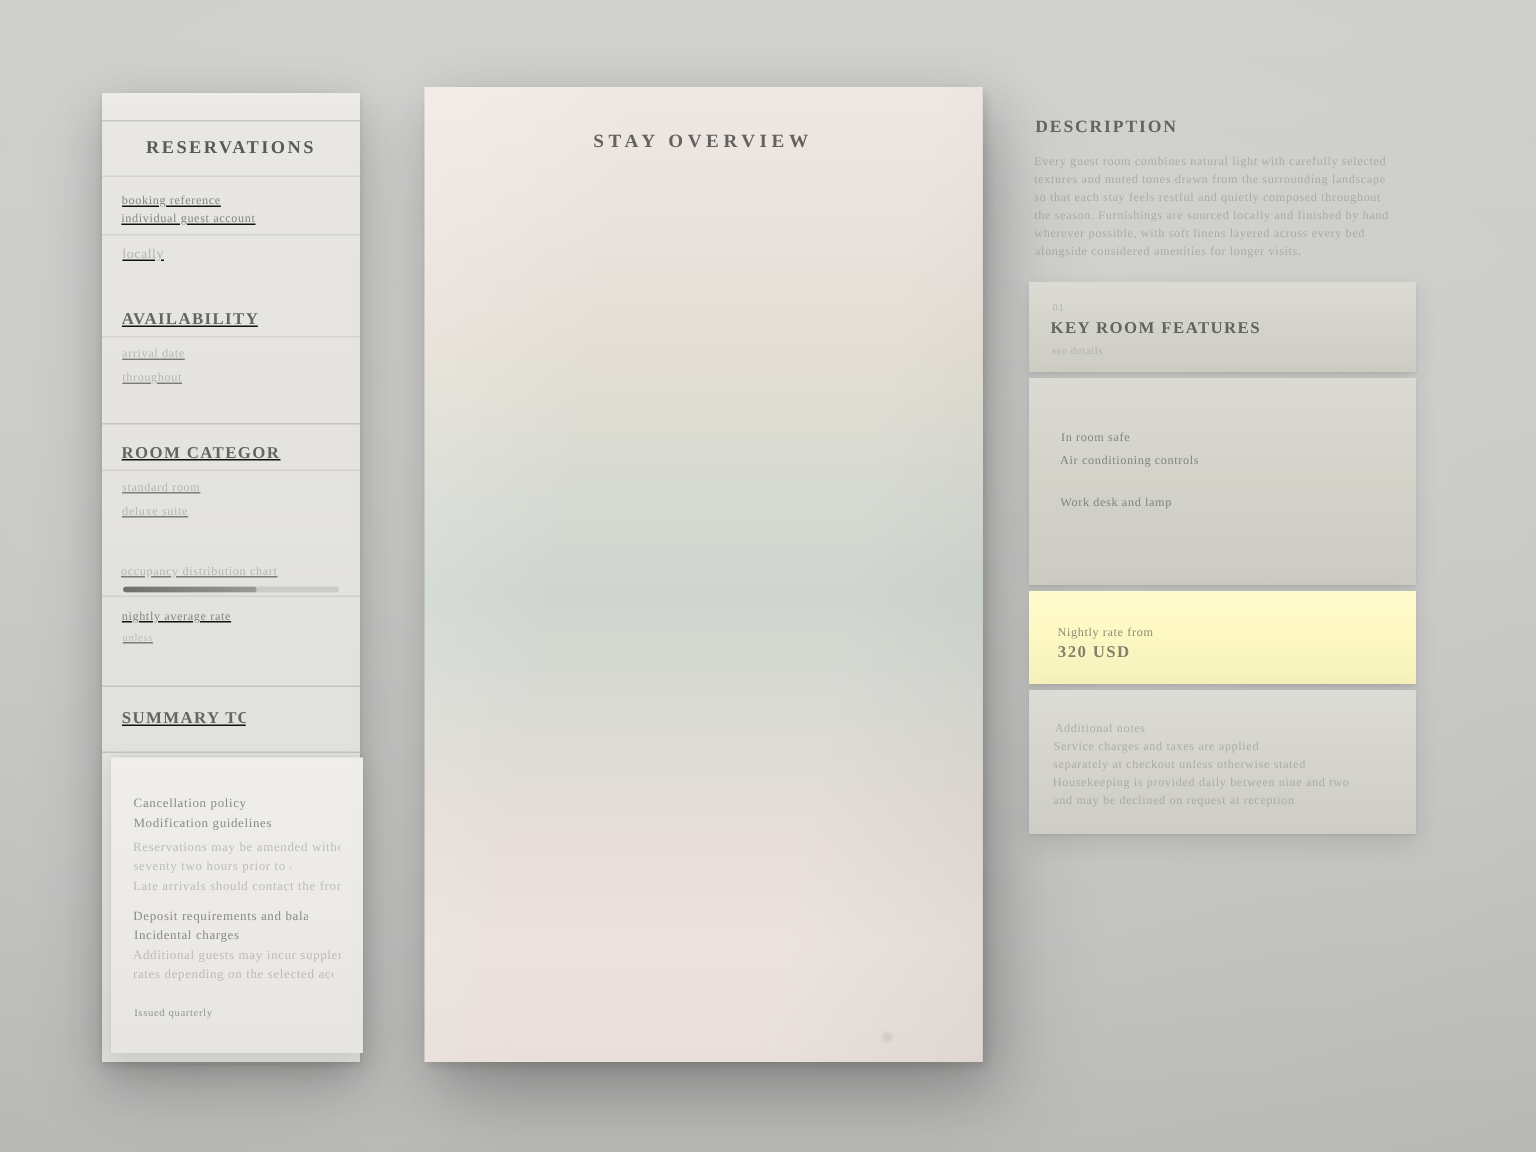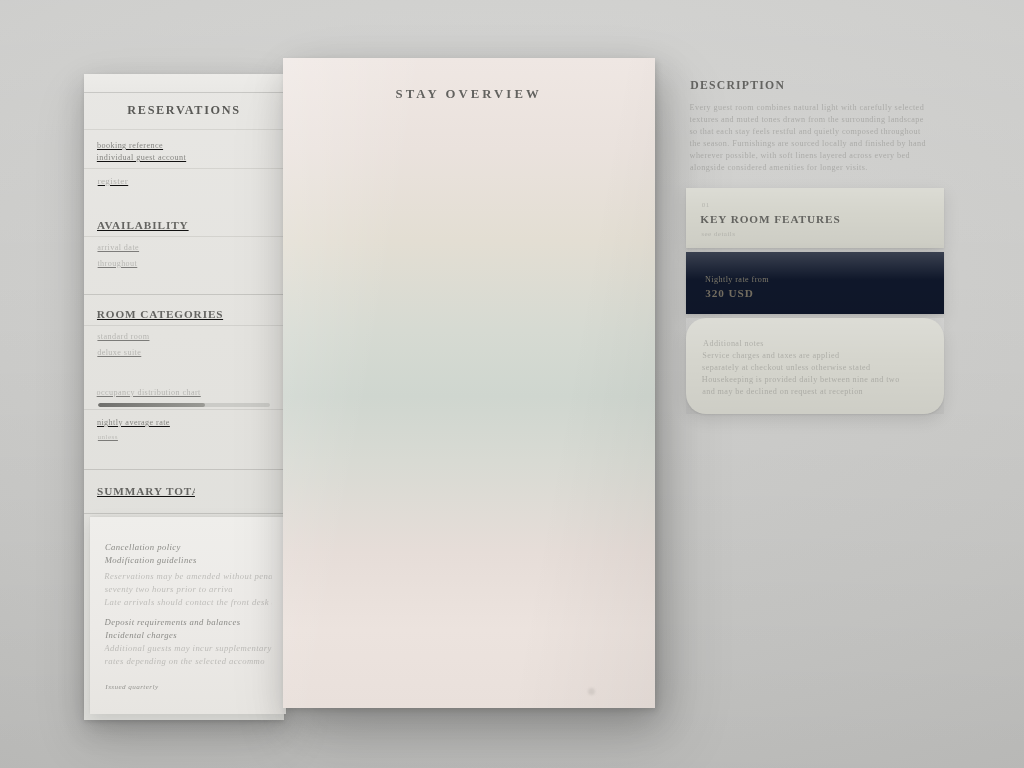--- a/index.html
+++ b/index.html
@@ -37,27 +37,26 @@
   .ln.tiny{font-size:7px;line-height:11px;color:#8d8d89;}
   .ln.small{font-size:8px;line-height:12px;color:#7d7d79;}
   .ln.body{font-size:8.5px;line-height:13px;color:#83837f;}
   .ln.label{font-size:9px;line-height:13px;color:#75757180;}
   .ln.head{font-size:11px;line-height:15px;color:#5a5a57;font-weight:700;letter-spacing:.9px;}
   .ln.title{font-size:12px;line-height:17px;color:#4e4e4b;font-weight:700;letter-spacing:1.6px;}
   .ln.ghost{opacity:.45;}
 
   
   #left-panel{
-    position:absolute;left:84px;top:62px;width:200px;height:646px;
+    position:absolute;left:68px;top:62px;width:172px;height:646px;
     background:linear-gradient(180deg,#e8e7e4 0%,#e4e3df 40%,#dededa 100%);
     box-shadow:
       0 2px 4px rgba(0,0,0,.10),
       0 10px 26px rgba(0,0,0,.16),
       0 22px 50px rgba(0,0,0,.12);
-    margin-top: 12px;
   }
   #left-panel .topstrip{
     height:18px;
     background:linear-gradient(180deg,#edece9,#e9e8e5);
   }
   .l-sec{padding:0 14px;position:relative;text-decoration:underline;}
   .divider{height:1px;background:rgba(120,120,115,.28);margin:0 0 0 0;}
   .divider.soft{background:rgba(120,120,115,.16);}
   .l-title-wrap{padding:9px 14px 10px;text-align:center;}
   .progress-track{
@@ -68,21 +67,20 @@
     position:absolute;left:0;top:0;bottom:0;
     background:linear-gradient(90deg,#6f6f6c,#9a9a95);
     border-radius:2px;
   }
   #left-bottom-card{
     position:absolute;left:6px;right:-2px;bottom:6px;top:443px;
     background:linear-gradient(180deg,#efeeeb 0%,#eceae7 55%,#e7e5e1 100%);
     box-shadow:0 -1px 2px rgba(0,0,0,.05), 0 6px 16px rgba(0,0,0,.10);
     padding:24px 16px 10px 16px;
     box-sizing:border-box;
-    font-style:italic;
   }
 
   
   #center-panel{
     position:absolute;left:283px;top:58px;width:372px;height:650px;
     background:linear-gradient(180deg,
       #efe7e3 0%,
       #eae2dd 14%,
       #e3ded3 28%,
       #d6dad2 42%,
@@ -142,21 +140,21 @@
 
   <div class="l-title-wrap">
     <span class="ln title" style="text-align:center;">RESERVATIONS</span>
   </div>
   <div class="divider soft"></div>
 
   <div class="l-sec" style="padding-top:10px;padding-bottom:8px;">
     <span class="ln small" style="width:58%;">booking reference</span>
     <span class="ln small" style="width:82%;">individual guest account</span>
     <div class="divider soft" style="margin:4px -14px 6px;"></div>
-    <span class="ln label" style="width:34%;">register</span>
+    <span class="ln label" style="width:34%;">locally</span>
   </div>
 
   <div class="l-sec" style="padding-top:22px;padding-bottom:10px;">
     <span class="ln head" style="width:62%;">AVAILABILITY</span>
     <div class="divider soft" style="margin:3px -14px 5px;"></div>
     <span class="ln small ghost" style="width:42%;">arrival date</span>
     <span class="ln small ghost" style="width:36%;margin-top:4px;">throughout</span>
   </div>
 
   <div class="divider" style="margin-top:14px;"></div>
@@ -220,28 +218,34 @@
   </div>
 
   <div id="right-cards">
 
     <div class="r-card" id="rc0" style="height: 60px; background: rgb(212, 212, 203);">
       <span class="ln tiny ghost" style="width:12%;">01</span>
       <span class="ln head" style="width:74%;margin-top:1px;">KEY ROOM FEATURES</span>
       <span class="ln tiny ghost" style="width:30%;margin-top:2px;">see details</span>
     </div>
 
-
-    <div class="r-card" id="rc2" style="height: 62px; padding-top: 22px; background: #0f172a;">
+    <div class="r-card" id="rc1" style="height: 138px; padding-top: 34px; background: rgb(211, 211, 202);">
+      <span class="ln small" style="width:30%;margin-left:6px;">In room safe</span>
+      <span class="ln small" style="width:56%;margin-left:6px;margin-top:3px;">Air conditioning controls</span>
+      <div class="sp2"></div>
+      <span class="ln small" style="width:50%;margin-left:6px;">Work desk and lamp</span>
+    </div>
+
+    <div class="r-card" id="rc2" style="height: 62px; padding-top: 22px; background: #fef9c3;">
       <span class="ln small" style="width:44%;margin-left:4px;color:#86806f;">Nightly rate from</span>
       <span class="ln head" style="width:34%;margin-left:4px;color:#7c7565;">320 USD</span>
     </div>
 
 
-    <div class="r-card" id="rc4" style="height: 96px; padding-top: 20px; background: rgb(213, 213, 205); border-radius: 20px;">
+    <div class="r-card" id="rc4" style="height: 96px; padding-top: 20px; background: rgb(213, 213, 205);">
       <span class="ln small ghost" style="width:40%;margin-left:2px;">Additional notes</span>
       <span class="ln small ghost" style="width:72%;margin-left:2px;">Service charges and taxes are applied</span>
       <span class="ln small ghost" style="width:86%;margin-left:2px;">separately at checkout unless otherwise stated</span>
       <span class="ln small ghost" style="width:96%;margin-left:2px;">Housekeeping is provided daily between nine and two</span>
       <span class="ln small ghost" style="width:82%;margin-left:2px;">and may be declined on request at reception</span>
     </div>
 
   </div>
 </div>
 

